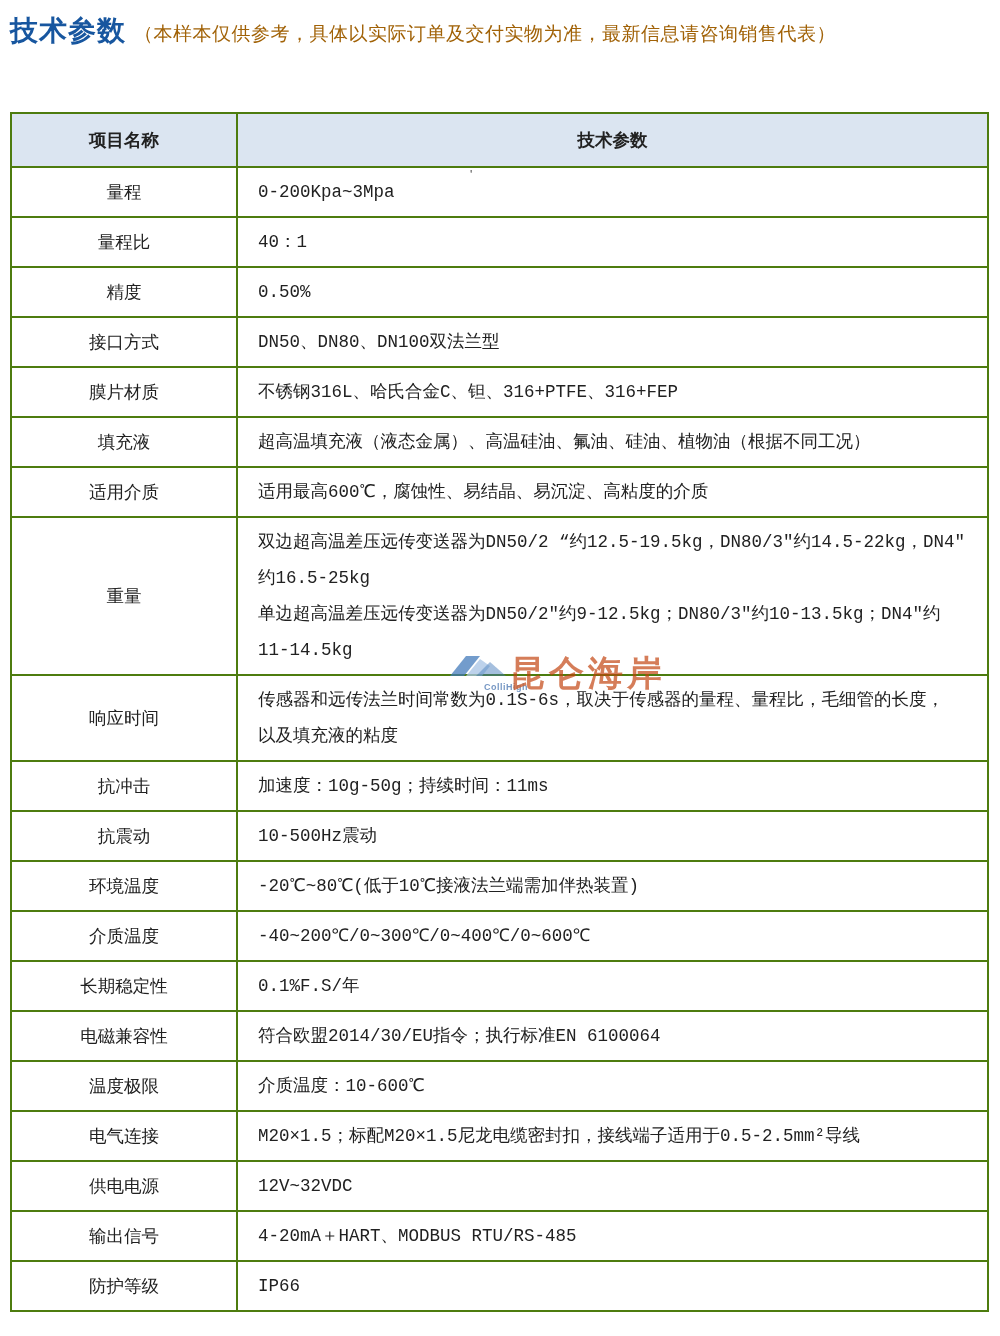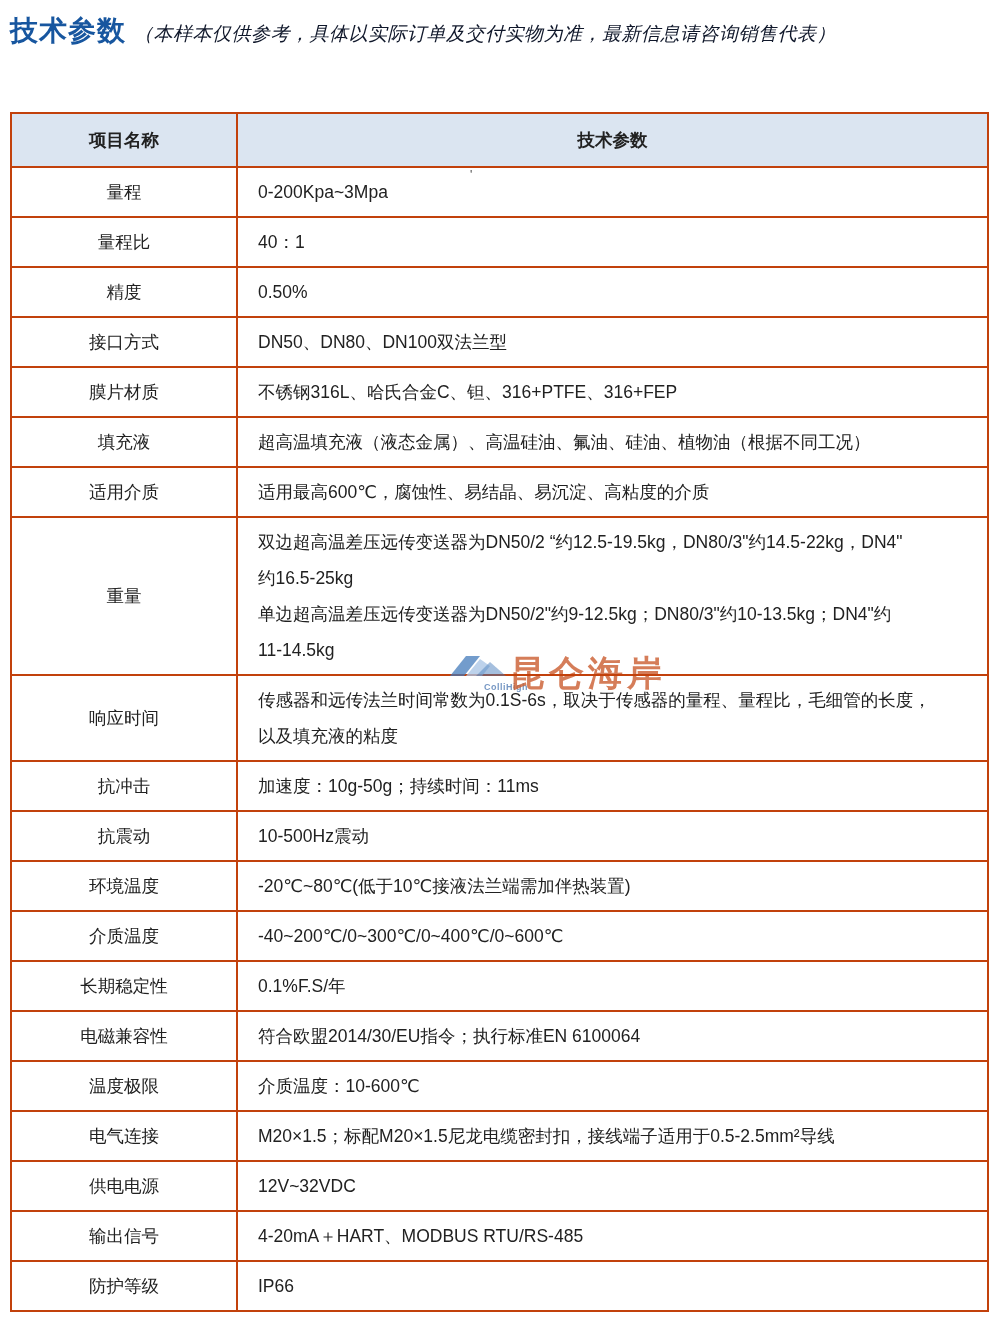--- a/index.html
+++ b/index.html
@@ -12,33 +12,34 @@
 
   
   .title-row{
     position:absolute;top:12px;left:10px;right:10px;
     display:flex;align-items:baseline;gap:8px;white-space:nowrap;
   }
   .page-title{
     font-size:28px;font-weight:bold;color:#17569f;letter-spacing:1px;
   }
   .page-subtitle{
-    font-size:19px;color:#0f172a;letter-spacing:0.5px;font-style:italic;
+    font-size:19px;color:#a16207;letter-spacing:0.5px;
   }
 
   
   table.spec{
     position:absolute;top:112px;left:10px;
     width:979px;border-collapse:collapse;table-layout:fixed;
     font-size:17.5px;color:#212121;
   }
   table.spec col.c-name{width:226px;}
   table.spec th,table.spec td{
-    border:2px solid #c2410c;vertical-align:middle;
+    border:2px solid #4d7c0f;vertical-align:middle;
     overflow:hidden;
+    font-family:Liberation Mono, monospace;
   }
   table.spec thead th{
     background:#dbe5f1;font-weight:bold;text-align:center;
     height:50px;font-size:17.5px;
   }
   table.spec tbody tr{height:47px;}
   table.spec tbody tr.tall{height:144px;}
   table.spec tbody tr.two{height:67px;}
   td.name{text-align:center;padding:0 6px;margin-top:45px;}
   td.val{

